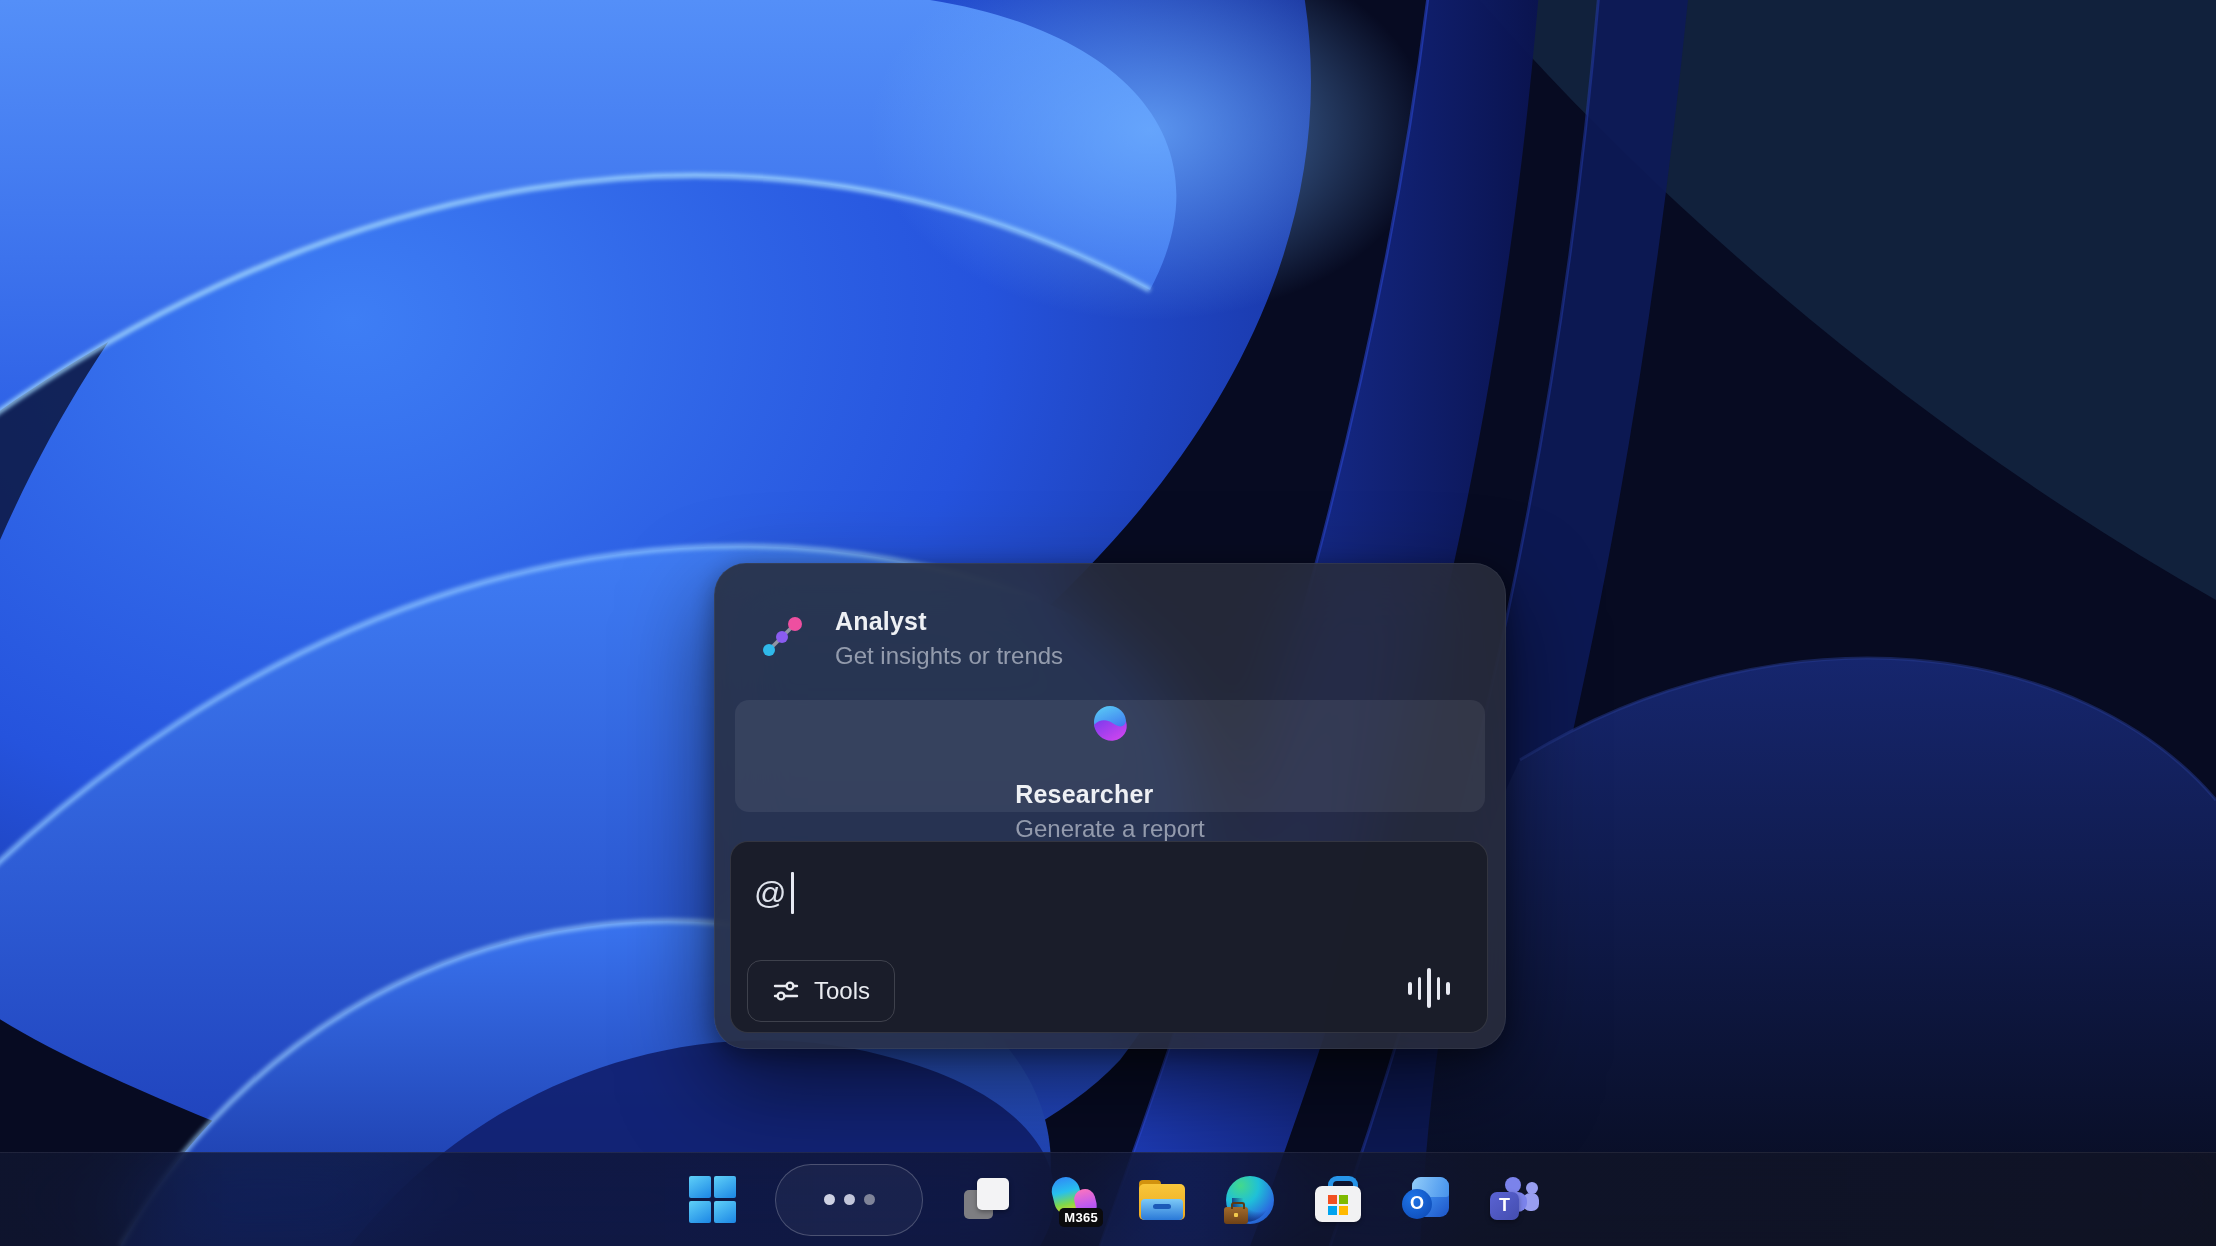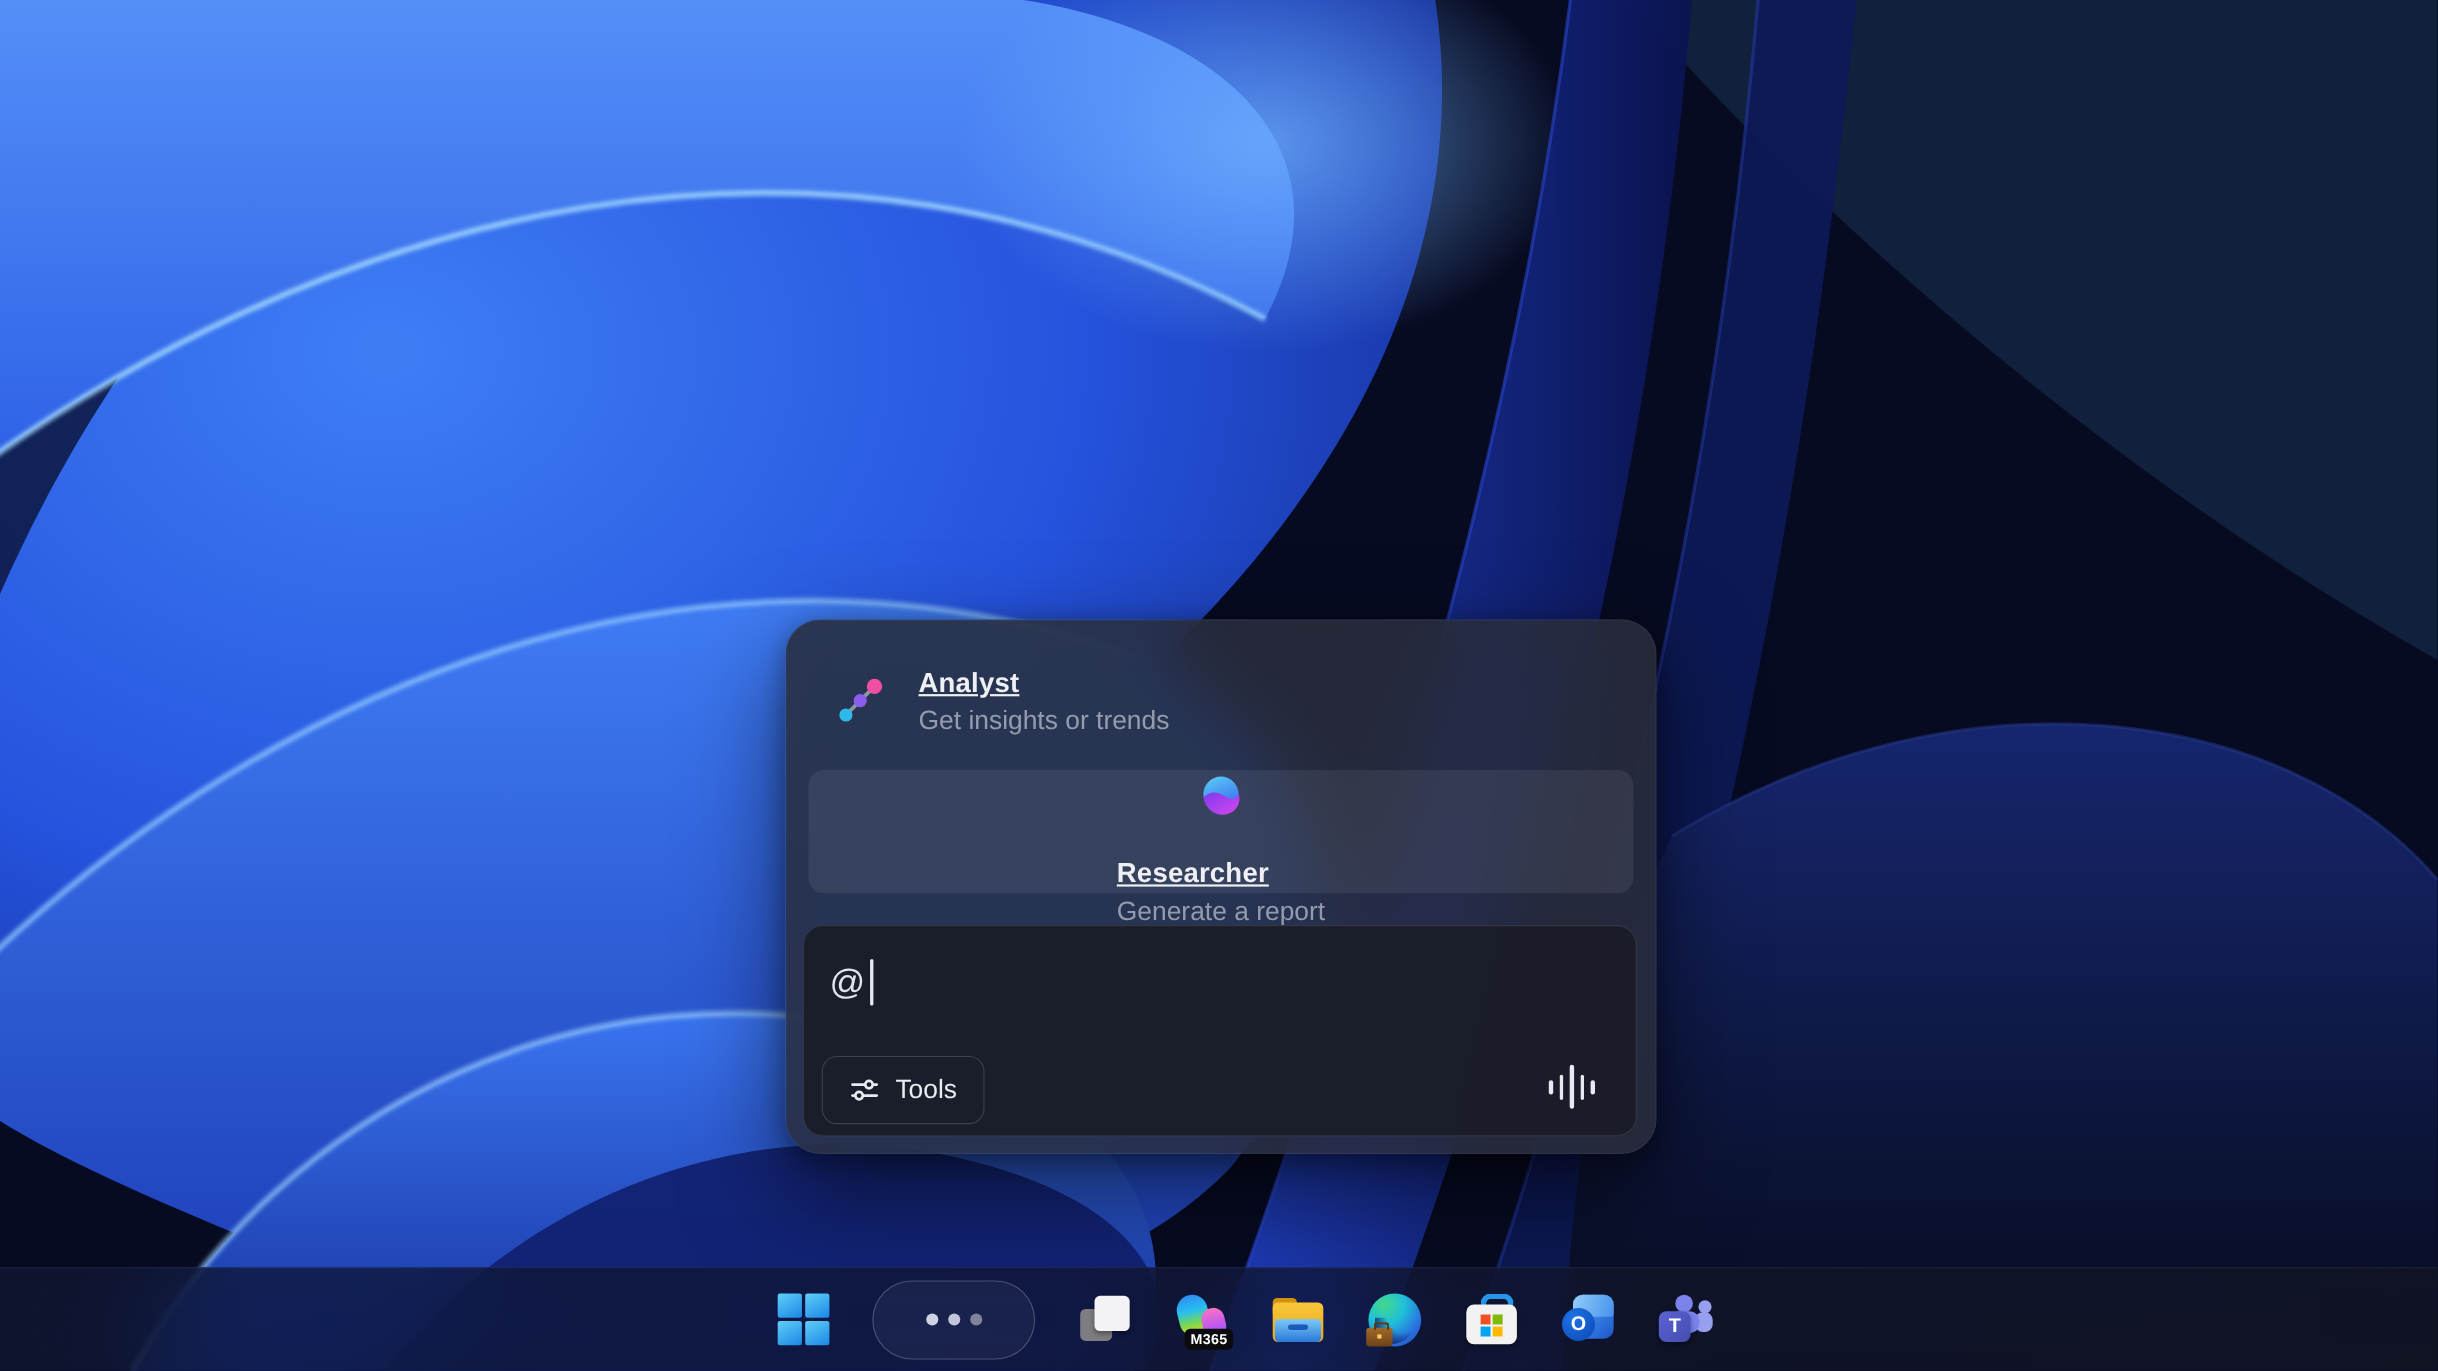--- a/index.html
+++ b/index.html
@@ -25,21 +25,21 @@
   }
   .agent-menu{padding:20px 20px 0 20px;}
   .agent-row{
     height:106px;display:flex;align-items:center;gap:30px;
     padding:0 24px;border-radius:14px;cursor:pointer;box-sizing:border-box;
   }
   .agent-row + .agent-row{margin-top:10px;height:112px;}
   .agent-row.highlighted{background:rgba(255,255,255,0.07);flex-direction:column;}
   .agent-icon{width:46px;height:46px;flex:0 0 46px;display:flex;align-items:center;justify-content:center;}
   .agent-text{display:flex;flex-direction:column;justify-content:center;}
-  .agent-title{font-size:25px;line-height:36px;font-weight:600;color:#eef0f4;letter-spacing:.2px;text-decoration:underline;}
+  .agent-title{font-size:25px;line-height:36px;font-weight:600;color:#eef0f4;letter-spacing:.2px;}
   .agent-sub{font-size:24px;line-height:33px;font-weight:400;color:rgba(214,219,229,0.62);}
 
   .composer{
     position:absolute;left:15px;right:17px;top:277px;height:192px;
     border-radius:18px;background:rgba(26,29,41,0.97);
     border:1px solid rgba(255,255,255,0.11);
     box-sizing:border-box;
   }
   .prompt-line{
     position:absolute;left:23px;top:30px;display:flex;align-items:center;
@@ -67,21 +67,21 @@
 
   
   .taskbar{
     position:absolute;left:0;right:0;bottom:0;height:93px;
     background:linear-gradient(90deg, rgba(17,23,48,0.78), rgba(20,22,35,0.72));
     backdrop-filter:blur(44px) saturate(160%);
     -webkit-backdrop-filter:blur(44px) saturate(160%);
     border-top:1px solid rgba(255,255,255,0.07);
   }
   .tb-items{
-    position:absolute;left:705px;top:0;height:100%;
+    position:absolute;left:687px;top:0;height:100%;
     display:flex;align-items:center;gap:38px;
   }
   .tb-btn{
     width:50px;height:66px;display:flex;align-items:center;justify-content:center;
     border-radius:8px;cursor:pointer;position:relative;flex:0 0 auto;
   }
   
   .win-grid{display:grid;grid-template-columns:22px 22px;grid-template-rows:22px 22px;gap:3px;}
   .win-grid i{background:linear-gradient(150deg,#5fd0f8,#1b86e5);border-radius:2px;}
   

